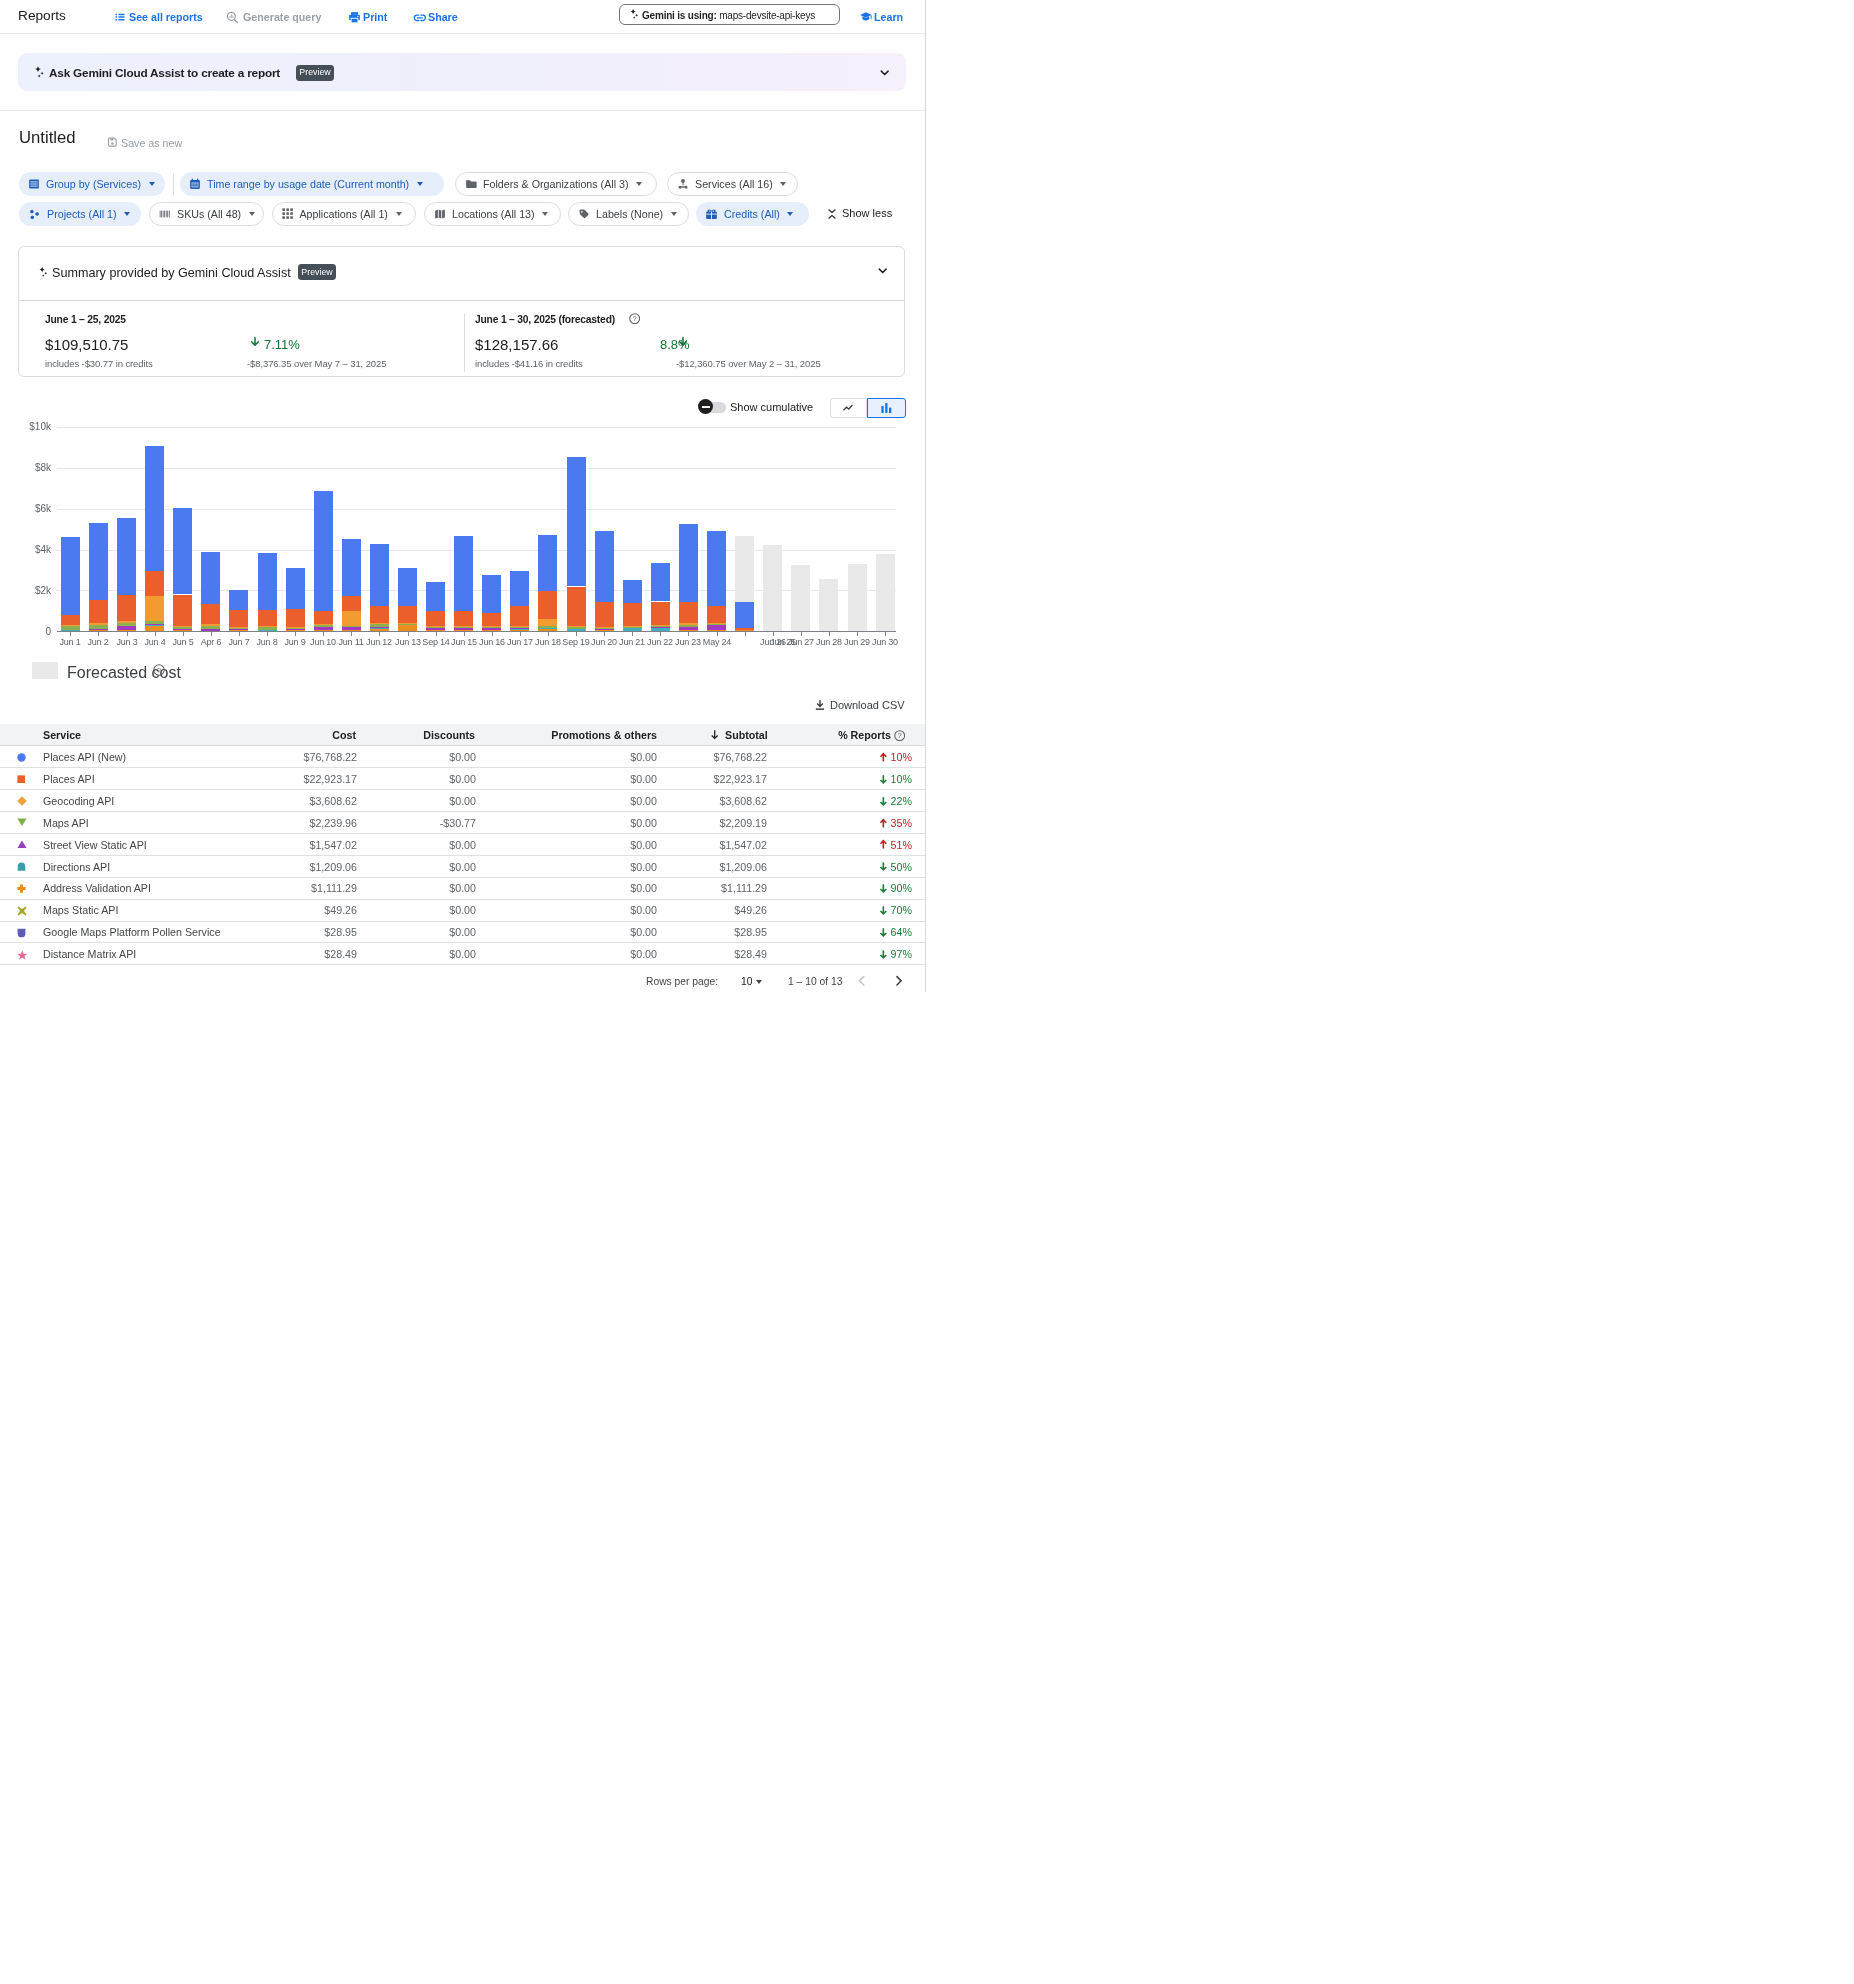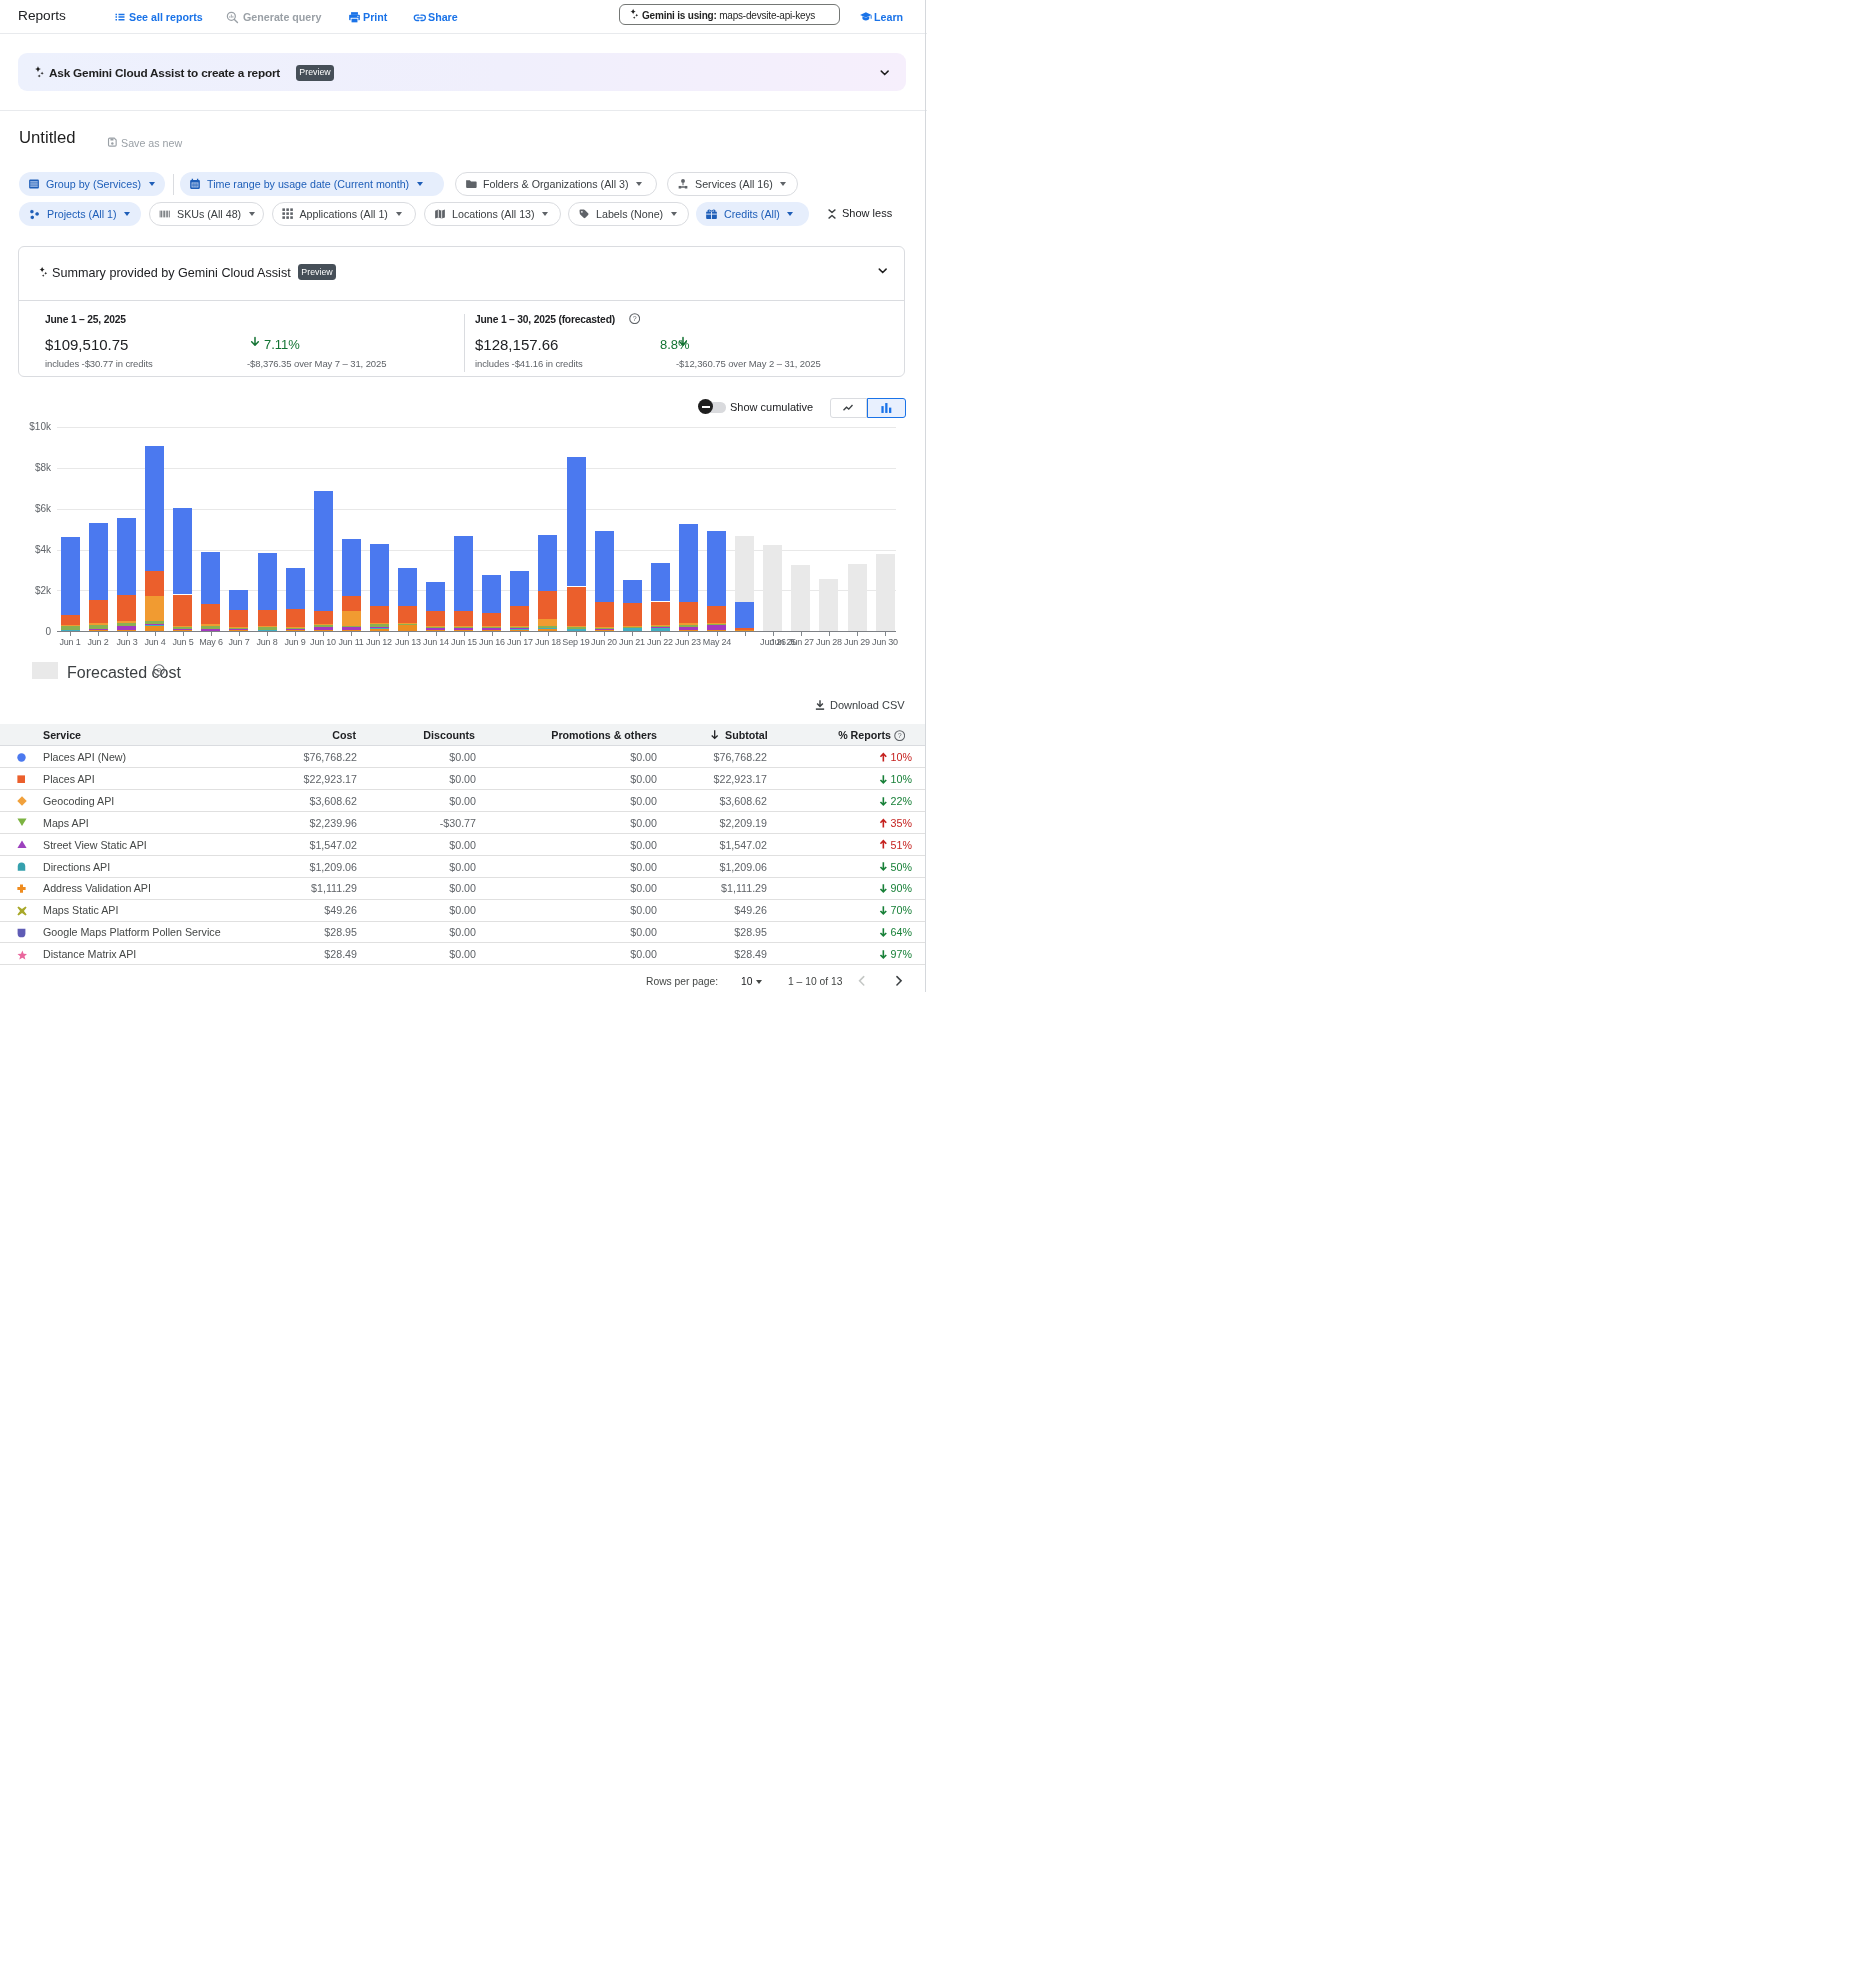--- a/index.html
+++ b/index.html
@@ -326,21 +326,21 @@
 <div class="bar" style="left:173px;bottom:37px;height:86px;background:#4b79ef"></div>
 <div class="tick" style="left:183px"></div>
 <div class="xlab" style="left:164px">Jun 5</div>
 <div class="bar" style="left:201px;bottom:0px;height:0.4px;background:#ec8d20"></div>
 <div class="bar" style="left:201px;bottom:0.4px;height:1.4px;background:#a438c0"></div>
 <div class="bar" style="left:201px;bottom:1.8px;height:3.5px;background:#8ab052"></div>
 <div class="bar" style="left:201px;bottom:5.3px;height:1.4px;background:#f19b31"></div>
 <div class="bar" style="left:201px;bottom:6.7px;height:20px;background:#eb5f2c"></div>
 <div class="bar" style="left:201px;bottom:26.6px;height:52px;background:#4b79ef"></div>
 <div class="tick" style="left:211px"></div>
-<div class="xlab" style="left:192px">May 6</div>
+<div class="xlab" style="left:192px">Apr 6</div>
 <div class="bar" style="left:229px;bottom:0px;height:0.6px;background:#ec8d20"></div>
 <div class="bar" style="left:229px;bottom:0.6px;height:1.4px;background:#a438c0"></div>
 <div class="bar" style="left:229px;bottom:2px;height:1.2px;background:#8ab052"></div>
 <div class="bar" style="left:229px;bottom:3.3px;height:0.6px;background:#f19b31"></div>
 <div class="bar" style="left:229px;bottom:3.9px;height:17.6px;background:#eb5f2c"></div>
 <div class="bar" style="left:229px;bottom:21.5px;height:19.4px;background:#4b79ef"></div>
 <div class="tick" style="left:239px"></div>
 <div class="xlab" style="left:220px">Jun 7</div>
 <div class="bar" style="left:258px;bottom:0px;height:0.4px;background:#ec8d20"></div>
 <div class="bar" style="left:258px;bottom:0.4px;height:1px;background:#41aec2"></div>
@@ -390,21 +390,21 @@
 <div class="bar" style="left:398px;bottom:25px;height:38px;background:#4b79ef"></div>
 <div class="tick" style="left:408px"></div>
 <div class="xlab" style="left:389px">Jun 13</div>
 <div class="bar" style="left:426px;bottom:0px;height:0.8px;background:#ec8d20"></div>
 <div class="bar" style="left:426px;bottom:0.8px;height:2.5px;background:#a438c0"></div>
 <div class="bar" style="left:426px;bottom:3.3px;height:1px;background:#8ab052"></div>
 <div class="bar" style="left:426px;bottom:4.3px;height:0.6px;background:#f19b31"></div>
 <div class="bar" style="left:426px;bottom:4.9px;height:15px;background:#eb5f2c"></div>
 <div class="bar" style="left:426px;bottom:20px;height:29px;background:#4b79ef"></div>
 <div class="tick" style="left:436px"></div>
-<div class="xlab" style="left:417px">Jun 14</div>
+<div class="xlab" style="left:417px">Sep 14</div>
 <div class="bar" style="left:454px;bottom:0px;height:0.8px;background:#ec8d20"></div>
 <div class="bar" style="left:454px;bottom:0.8px;height:2px;background:#a438c0"></div>
 <div class="bar" style="left:454px;bottom:2.9px;height:1px;background:#8ab052"></div>
 <div class="bar" style="left:454px;bottom:3.9px;height:0.8px;background:#f19b31"></div>
 <div class="bar" style="left:454px;bottom:4.7px;height:15px;background:#eb5f2c"></div>
 <div class="bar" style="left:454px;bottom:20px;height:75px;background:#4b79ef"></div>
 <div class="tick" style="left:464px"></div>
 <div class="xlab" style="left:445px">Jun 15</div>
 <div class="bar" style="left:482px;bottom:0px;height:1.2px;background:#ec8d20"></div>
 <div class="bar" style="left:482px;bottom:1.2px;height:1.6px;background:#a438c0"></div>

